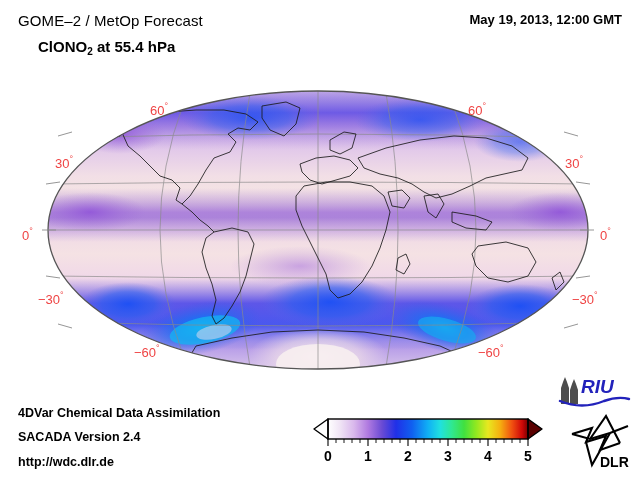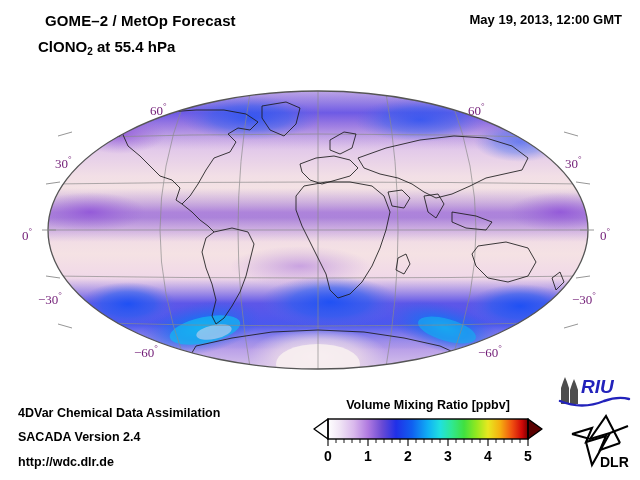--- a/index.html
+++ b/index.html
@@ -15,24 +15,23 @@
     font-family: "Liberation Sans", sans-serif;
     color: #000000;
   }
 
   
   .hdr-title {
     position: absolute;
     left: 18px;
     top: 12px;
     font-size: 15px;
-    font-weight: bold;
+    font-weight: normal;
     letter-spacing: 0.1px;
     white-space: nowrap;
-    margin-left: 27px;
   }
   .hdr-subtitle {
     position: absolute;
     left: 18px;
     top: 38px;
     font-size: 15px;
     font-weight: bold;
     white-space: nowrap;
     margin-left: 20px;
   }
@@ -60,23 +59,23 @@
     height: 300px;
   }
   #map-svg {
     display: block;
   }
 
   
   .lat-label {
     position: absolute;
     font-size: 13px;
-    color: #701a75;
-    white-space: nowrap;
-    font-family: Liberation Serif, serif;
+    color: #ef4444;
+    white-space: nowrap;
+    font-family: Liberation Sans, sans-serif;
   }
   .lat-label .deg {
     font-size: 9px;
     vertical-align: super;
     position: relative;
     top: -1px;
   }
 
   
   .foot {
@@ -344,21 +343,20 @@
     <div class="lat-label" style="left: 600px; top: 227px;"><span>0</span><span class="deg">°</span></div>
     <div class="lat-label" style="left: 572px; top: 291px;"><span>−30</span><span class="deg">°</span></div>
     <div class="lat-label" style="left: 478px; top: 344px;"><span>−60</span><span class="deg">°</span></div>
   </div>
 
 <div class="foot foot-1">4DVar Chemical Data Assimilation</div>
 <div class="foot foot-2">SACADA Version 2.4</div>
 <div class="foot foot-3">http://wdc.dlr.de</div>
 
 <div id="cbar-wrap">
-  <div id="cbar-title">Volume Mixing Ratio [ppbv]</div>
 
   <svg id="cbar-graphic" width="232" height="30" viewBox="0 0 232 30">
     <defs>
       <linearGradient id="cbarGrad" x1="0" y1="0" x2="1" y2="0">
           <stop offset="0" stop-color="#ffffff"></stop>
           <stop offset="0.06" stop-color="#f0e4f5"></stop>
           <stop offset="0.13" stop-color="#d9b8ec"></stop>
           <stop offset="0.2" stop-color="#b07ae0"></stop>
           <stop offset="0.27" stop-color="#6a4bd4"></stop>
           <stop offset="0.34" stop-color="#2030e8"></stop>

